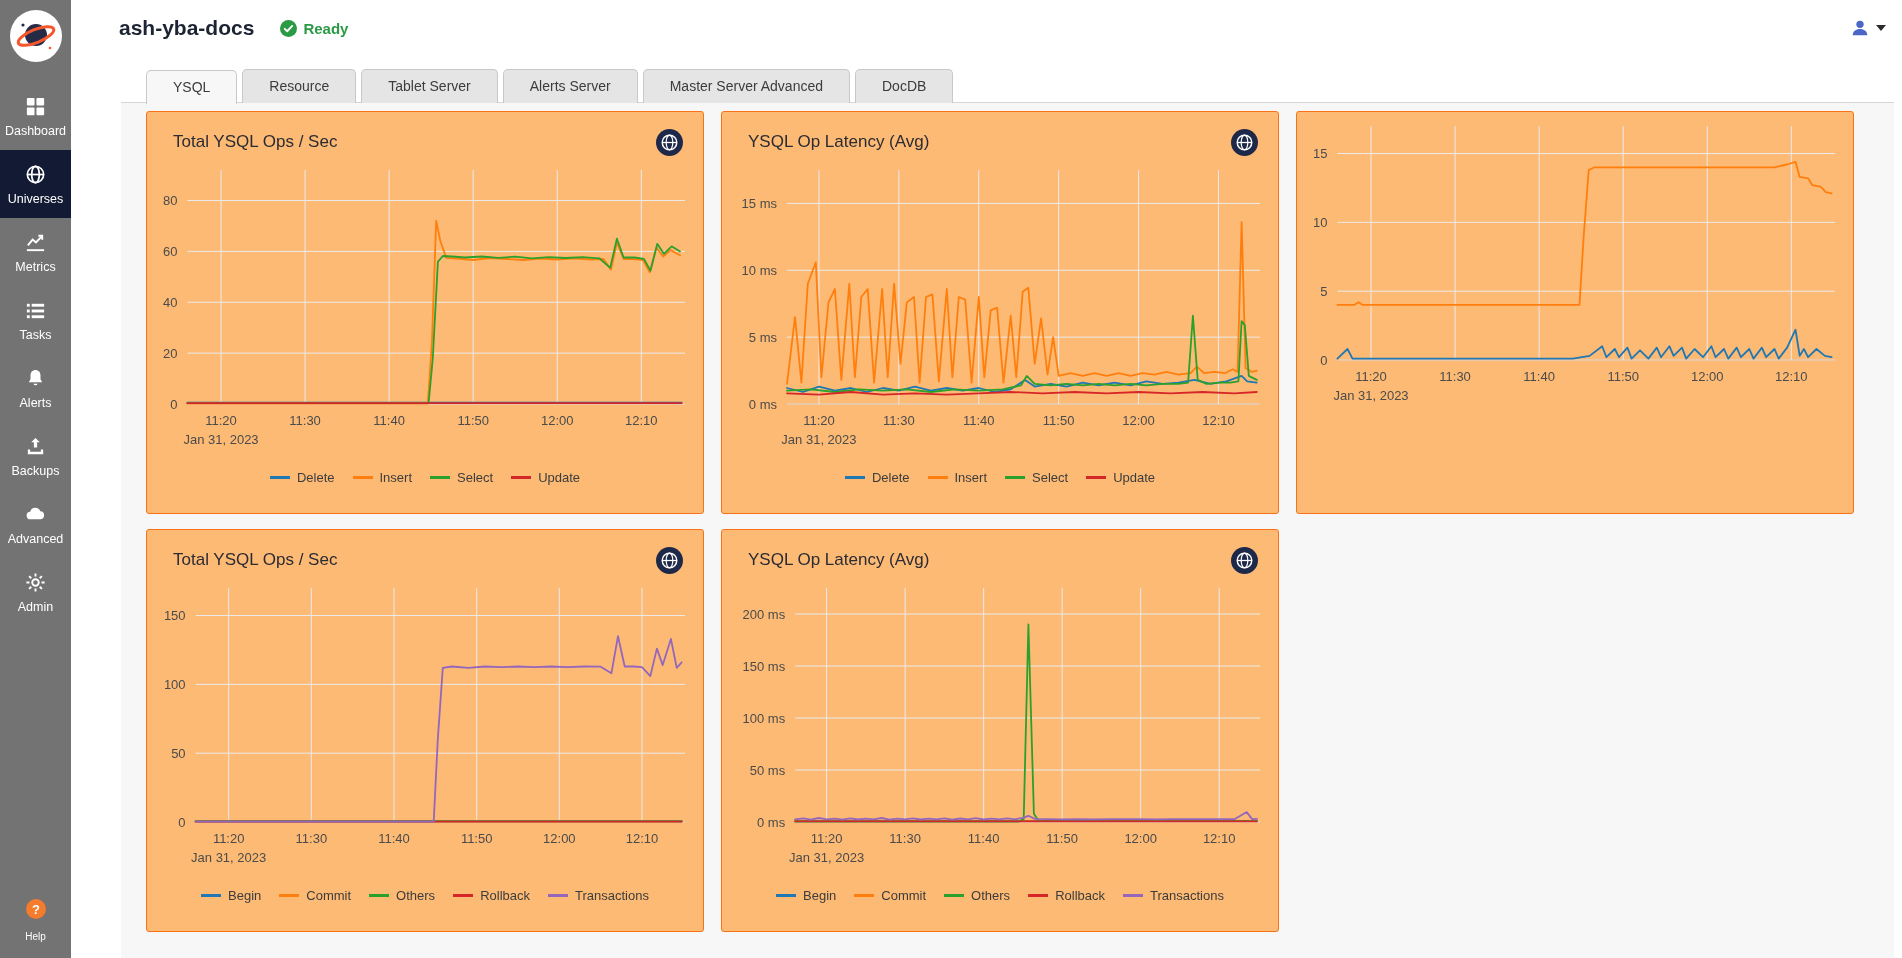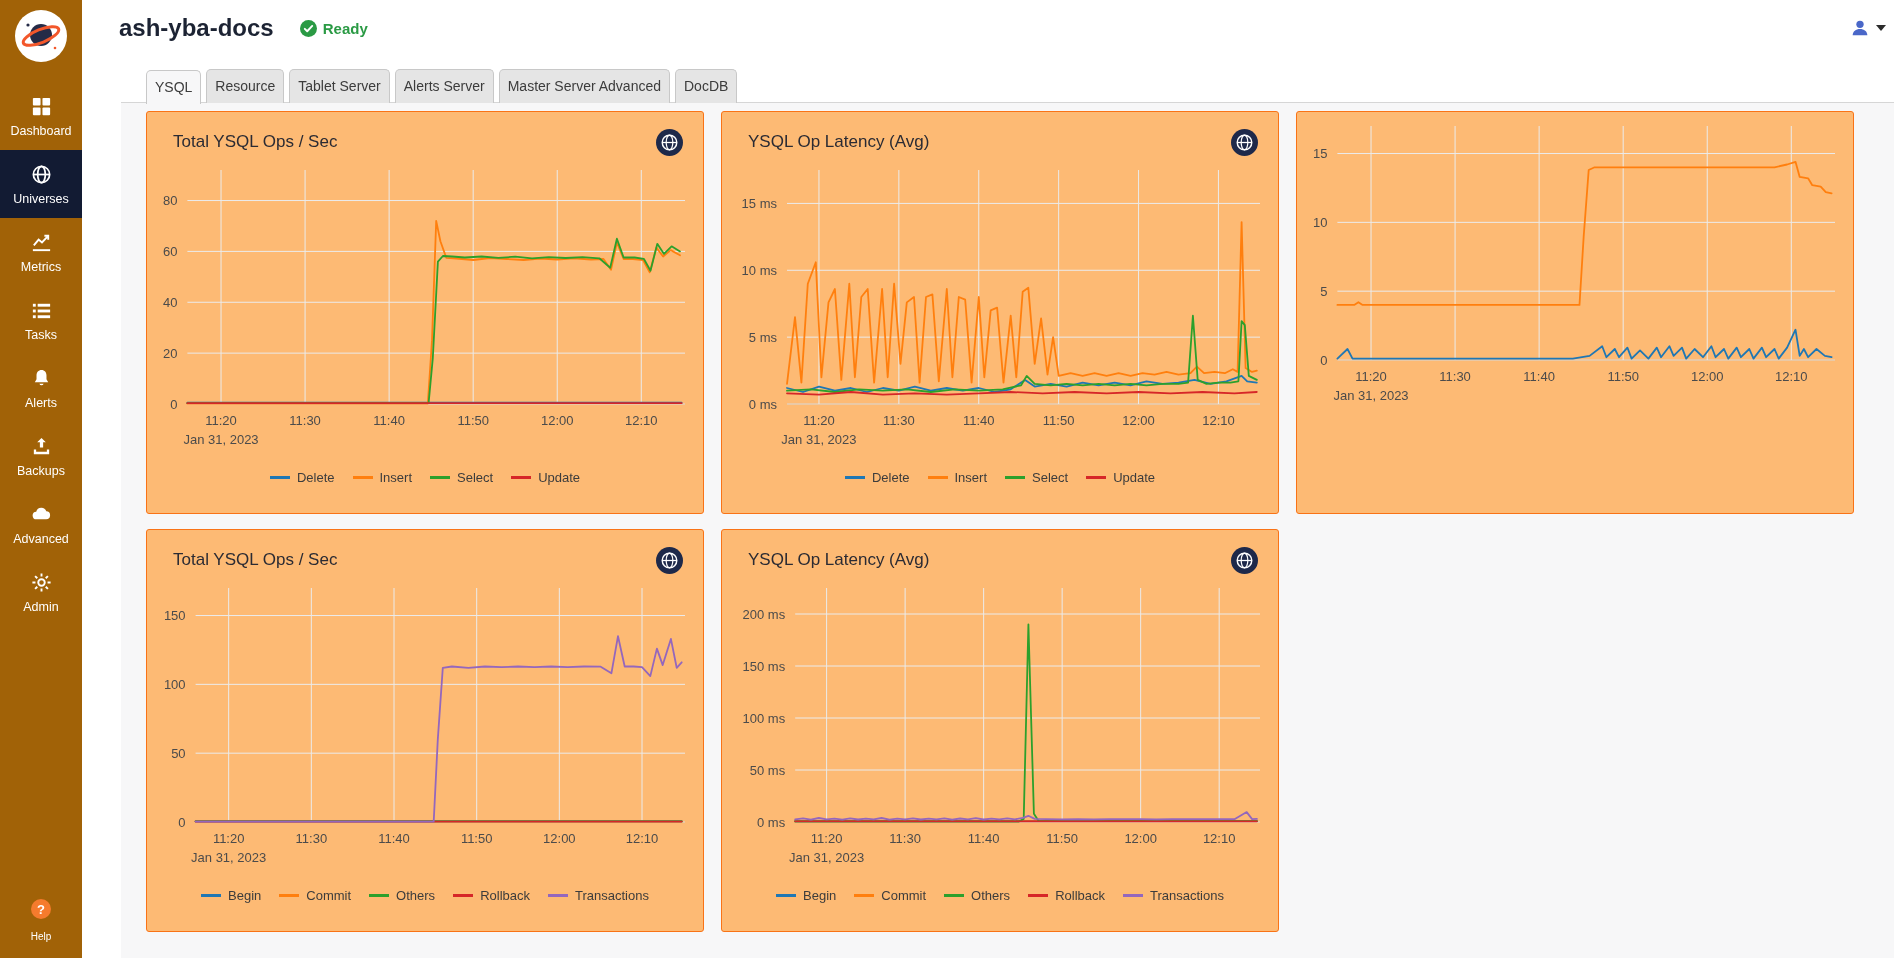--- a/index.html
+++ b/index.html
@@ -1,39 +1,39 @@
 <!DOCTYPE html>
 <html><head>
 <meta charset="utf-8">
 <style>
 *{box-sizing:border-box;margin:0;padding:0}
 html,body{width:1902px;height:958px;font-family:"Liberation Sans",sans-serif;background:#fff;overflow:hidden}
 
-.sidebar{position:fixed;left:0;top:0;width:82px;height:958px;background:#a16207;z-index:10}
+.sidebar{position:fixed;left:0;top:0;width:71px;height:958px;background:#737373;z-index:10}
 .logo-wrap{display:flex;justify-content:center;margin-top:10px}
 .logo-wrap svg{width:52px;height:52px}
 .nav{margin-top:20px}
 .nav-item{display:flex;flex-direction:column;align-items:center;padding:13px 0 12px;cursor:pointer}
 .nav-item.active{background:#121b33}
 .nav-item svg{width:23px;height:23px}
 .nav-item .lbl{color:#fff;font-size:12.5px;margin-top:6px}
 .help{position:absolute;bottom:16px;left:0;width:100%;display:flex;flex-direction:column;align-items:center;cursor:pointer}
 .help svg{width:24px;height:24px}
 .help .lbl{color:#fff;font-size:10px;margin-top:10px}
 
 .header{position:fixed;left:91px;top:0;right:0;height:56px;background:#fff;display:flex;align-items:center;padding:0 16px 0 28px;z-index:5}
-.title{font-size:24px;font-weight:bold;color:#1c2333}
+.title{font-size:21px;font-weight:bold;color:#1c2333}
 .badge{display:flex;align-items:center;margin-left:26px;color:#2a9a44;font-size:15px;font-weight:bold}
 .badge svg{margin-right:6px}
 .user{margin-left:auto;display:flex;align-items:center;cursor:pointer}
 .chev{width:0;height:0;border-left:5px solid transparent;border-right:5px solid transparent;border-top:6px solid #2b2b2b;margin-left:5px}
 
 .main{position:absolute;left:91px;top:56px;right:0;bottom:0;background:#fff}
 .tabbar{display:flex;margin:13px 0 0 55px;position:relative;z-index:2}
-.tab{padding:8px 8px;font-size:14px;color:#3c3c3c;background:#e5e5e5;border:1px solid #c8c8c8;border-bottom:none;border-radius:5px 5px 0 0;margin-right:5px;cursor:pointer}
+.tab{padding:8px 26px;font-size:14px;color:#3c3c3c;background:#e5e5e5;border:1px solid #c8c8c8;border-bottom:none;border-radius:5px 5px 0 0;margin-right:5px;cursor:pointer}
 .tab.active{background:#f7f7f8;position:relative;top:1px;padding-bottom:9px;border-bottom:none}
 .panel{position:absolute;left:30px;right:8px;top:46px;bottom:0;background:#f7f7f8;border-top:1px solid #d6d6d6;padding:8px 0 0 25px;display:flex;flex-wrap:wrap;align-content:flex-start}
 
 .card{width:558px;height:403px;background:#fdba74;border:1px solid #f97316;border-radius:3px;margin:0 17px 15px 0}
 .card-head{display:flex;justify-content:space-between;align-items:flex-start;padding:20px 20px 0 26px}
 .card-title{font-size:17px;color:#2b2b33}
 .card-icon{width:27px;height:27px;cursor:pointer;margin-top:-3px}
 .card-icon svg{width:27px;height:27px}
 .chart{width:556px;height:296px;margin-top:4px}
 .chart text{font-family:"Liberation Sans",sans-serif;font-size:13px;fill:#4b4b4b}

